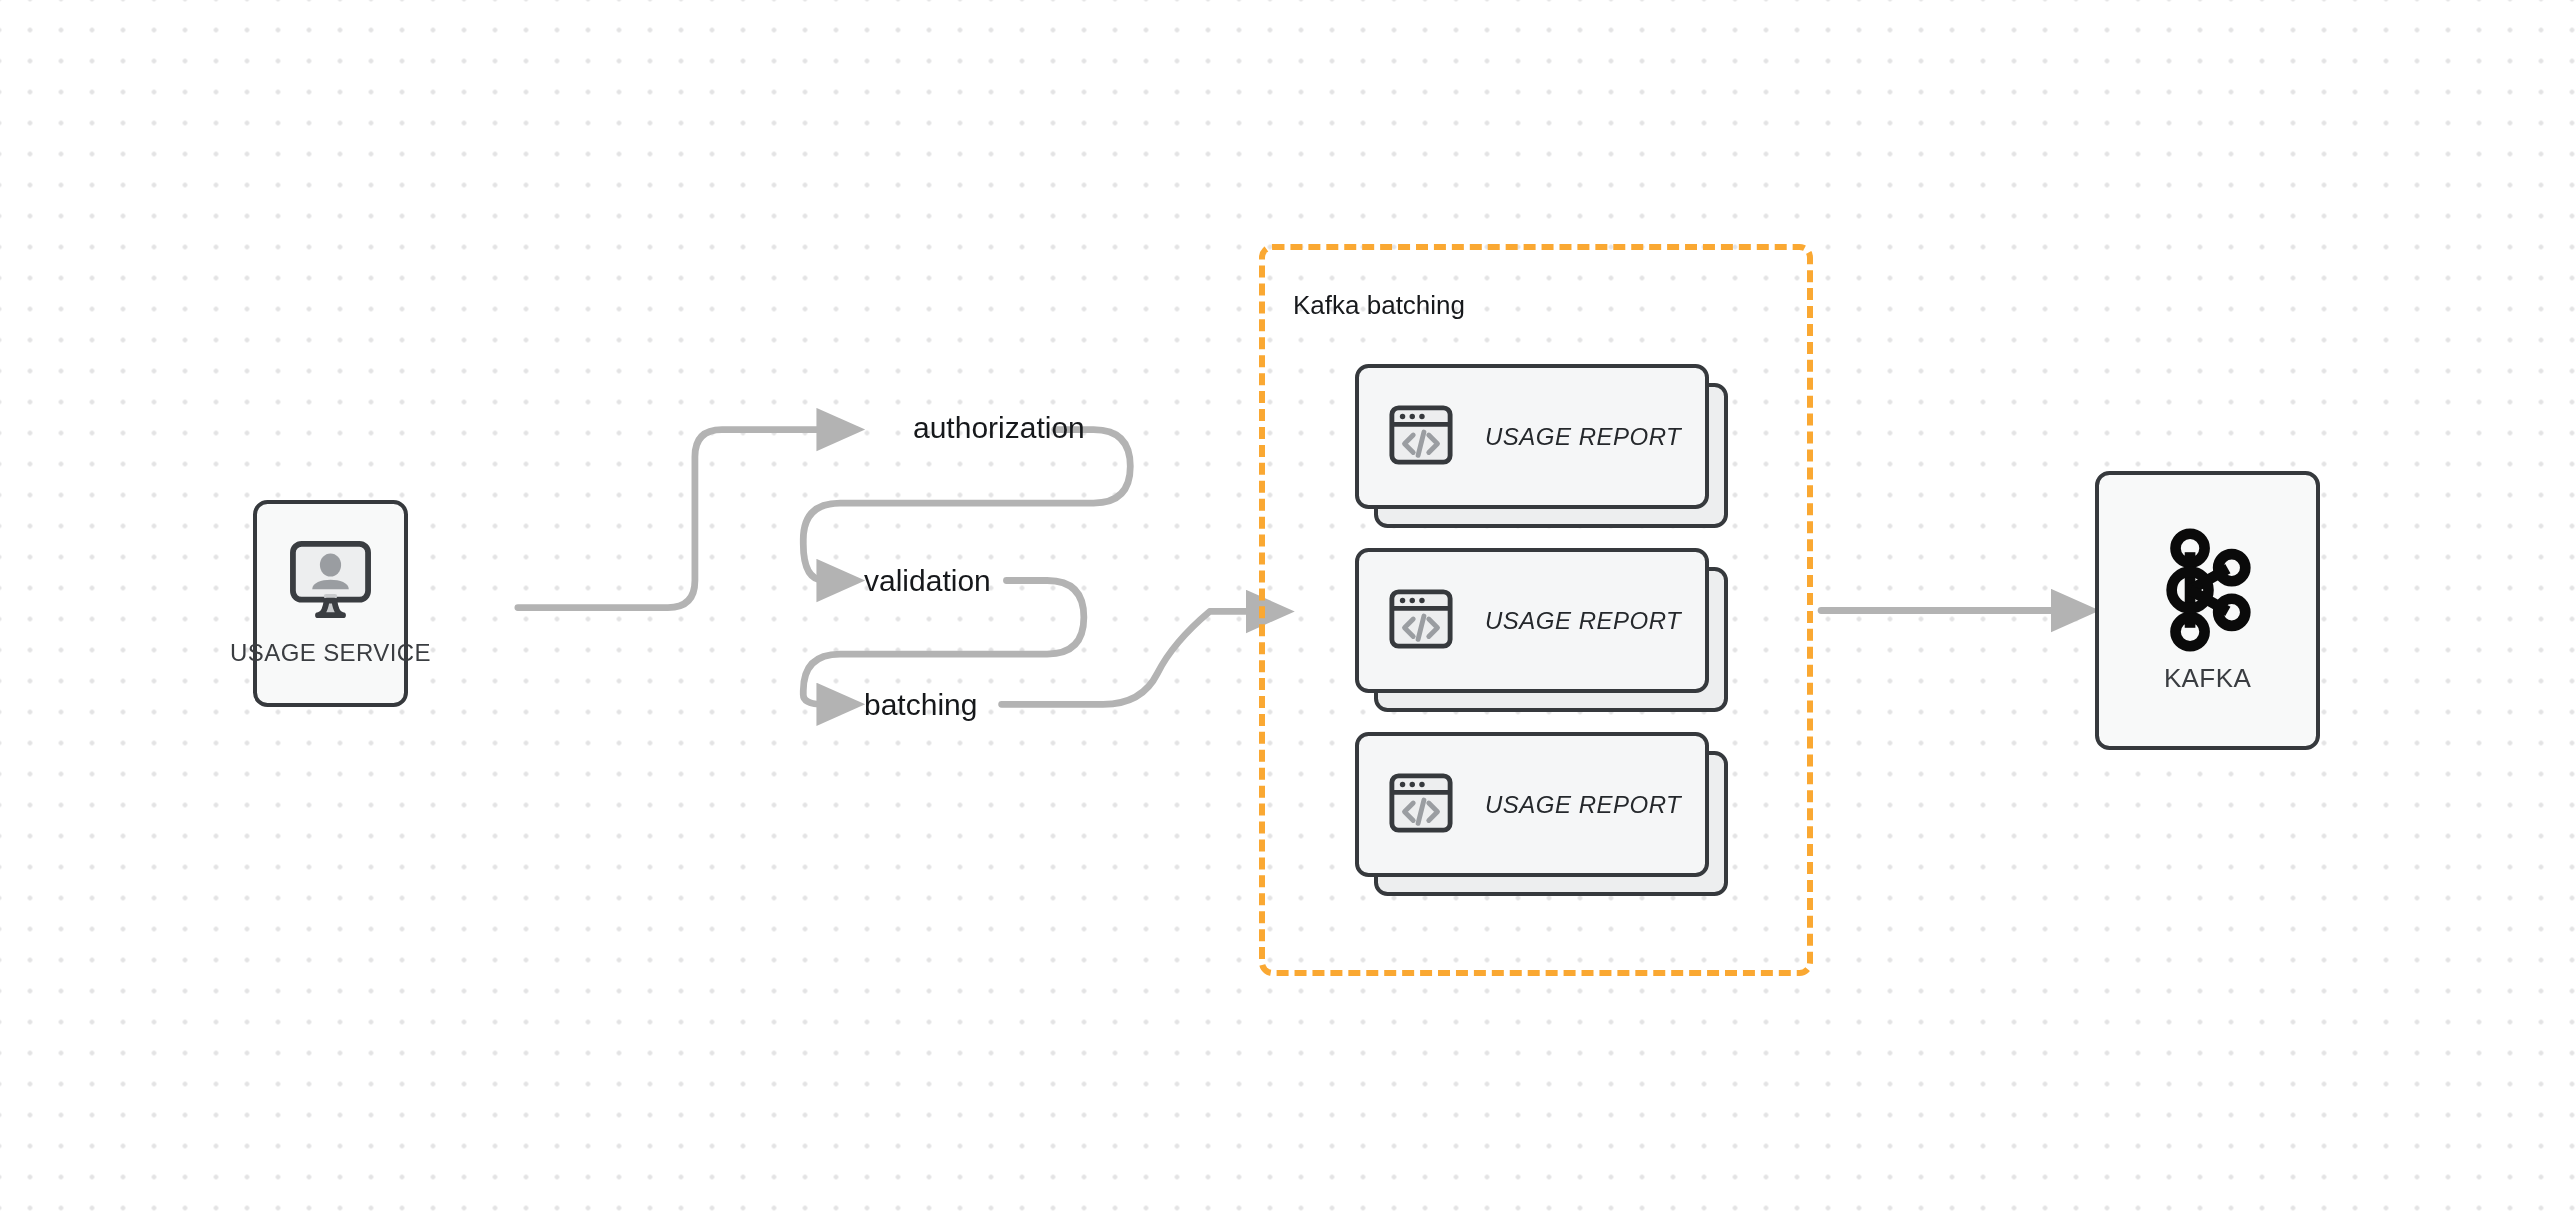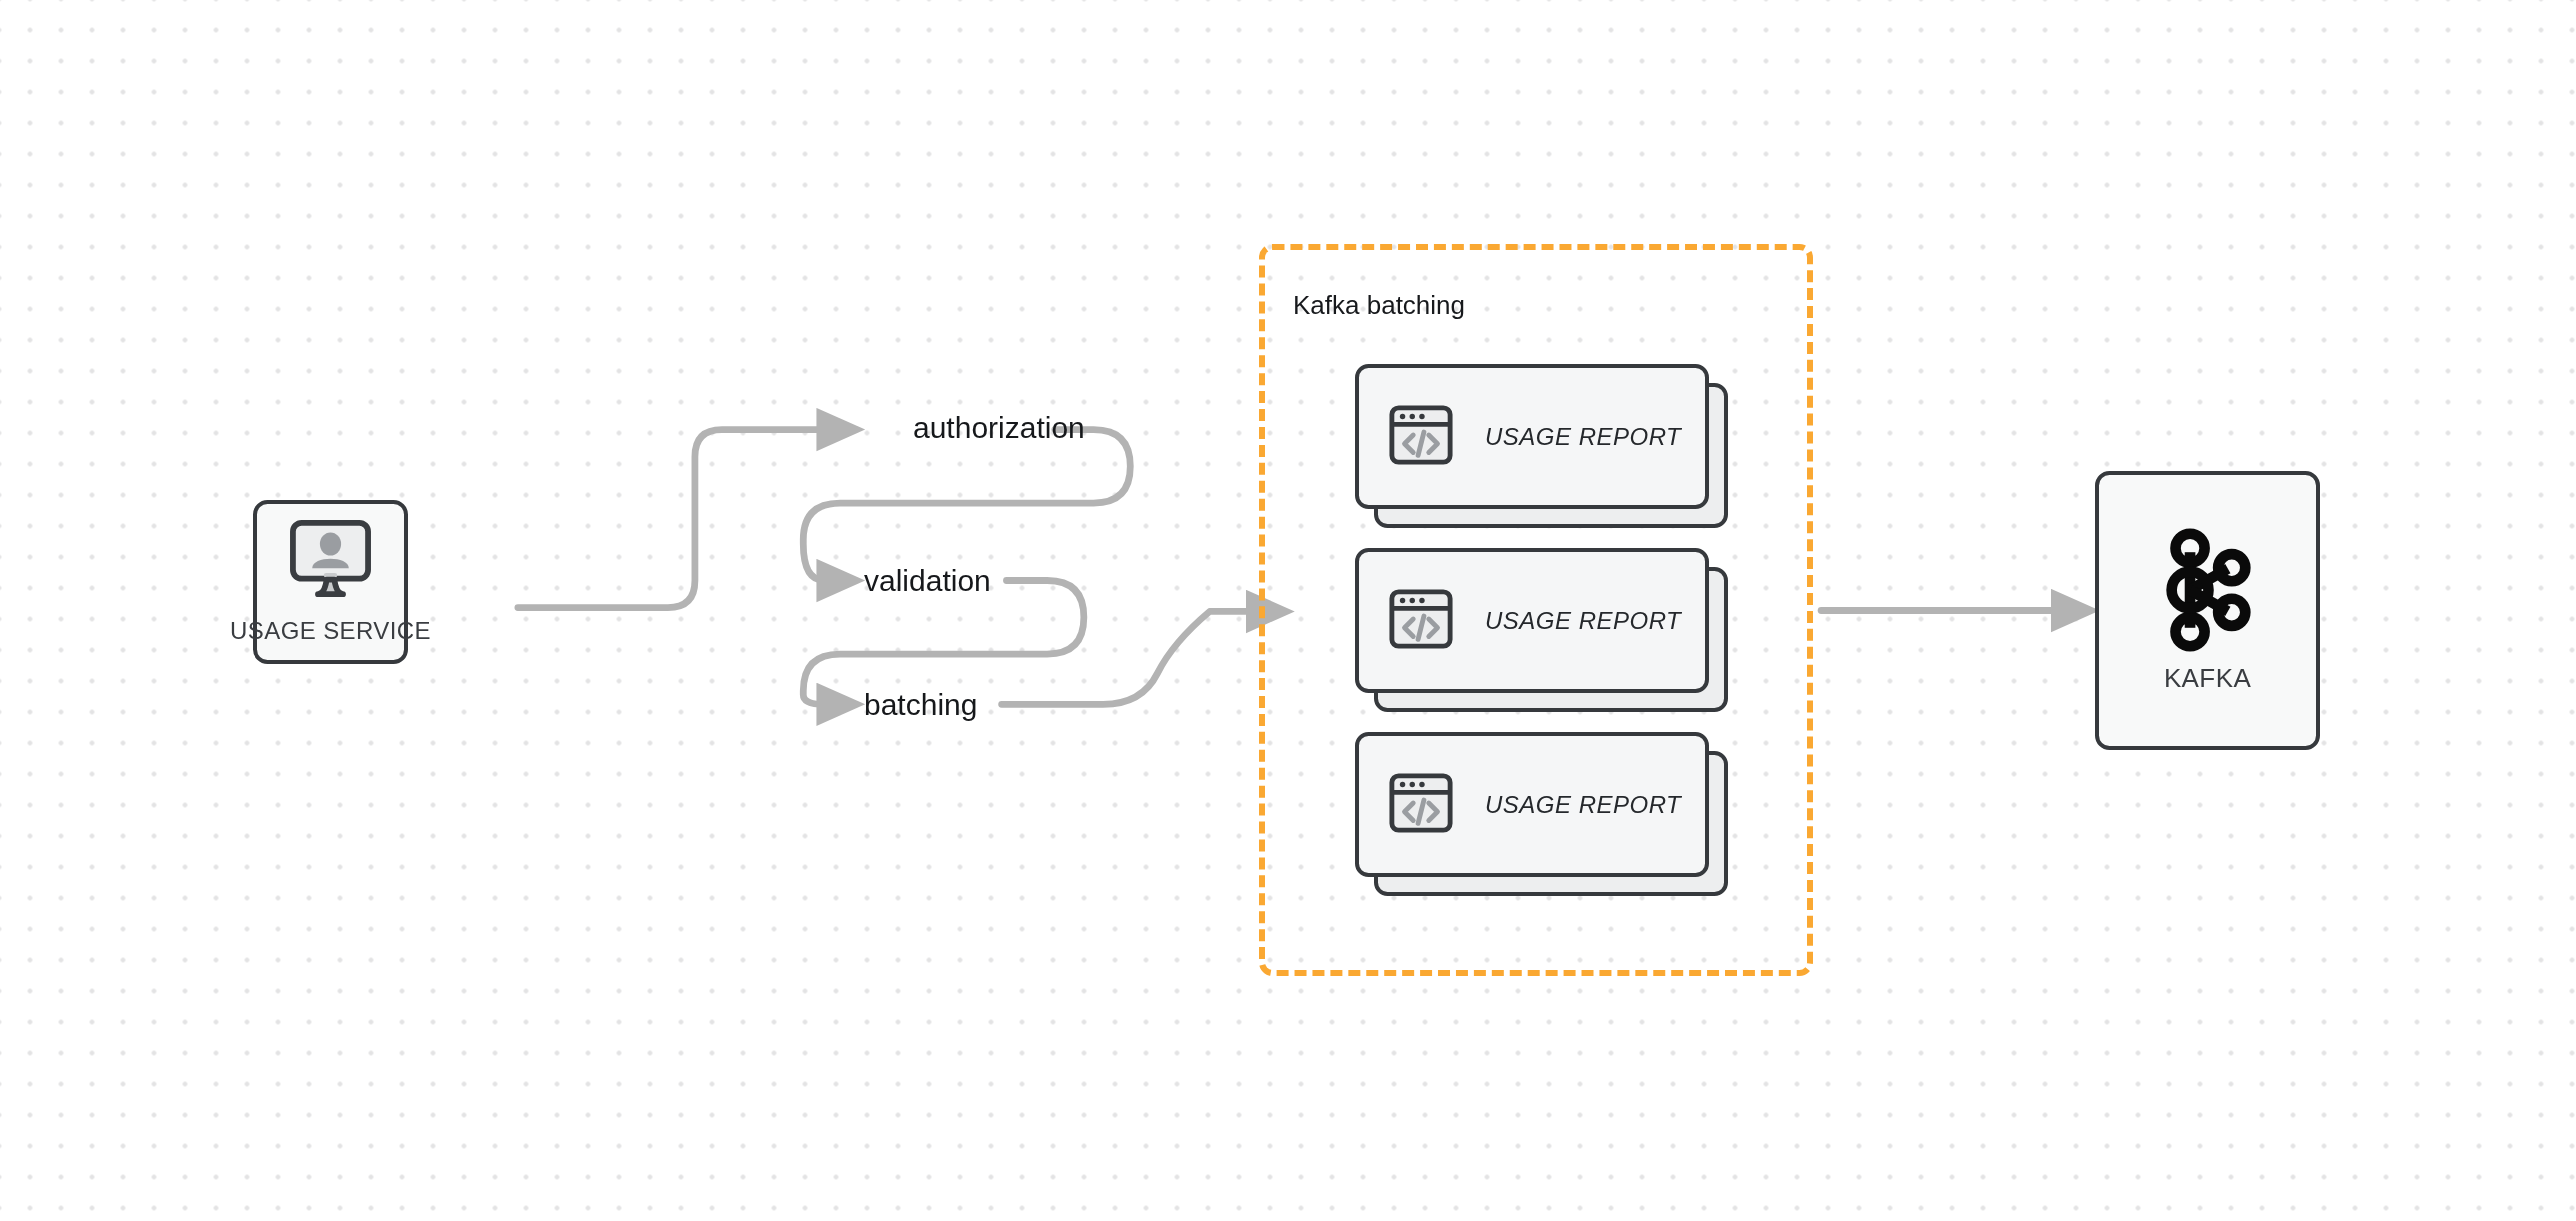--- a/index.html
+++ b/index.html
@@ -40,21 +40,21 @@
     justify-content: center;
   }
   .node-label {
     font-size: 24px;
     color: #3A3D41;
     letter-spacing: 0.4px;
     white-space: nowrap;
     margin-top: 15.5px;
   }
 
-  #usage-service-node { left: 253px; top: 500px; width: 155px; height: 164px; }
+  #usage-service-node { left: 253px; top: 500px; width: 155px; height: 207px; }
   #kafka-node         { left: 2095px; top: 471px; width: 225px; height: 279px; }
   #kafka-node .node-label { font-size: 26px; margin-top: 6px; }
 
   
   .proc-label {
     position: absolute;
     font-size: 30px;
     color: #16181B;
     white-space: nowrap;
     line-height: 1;

